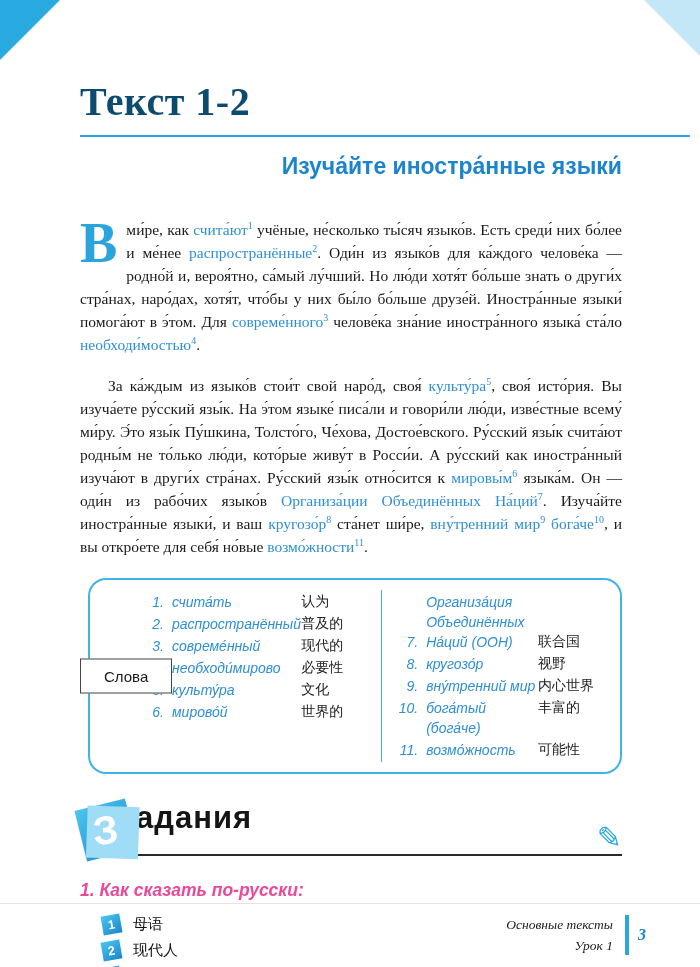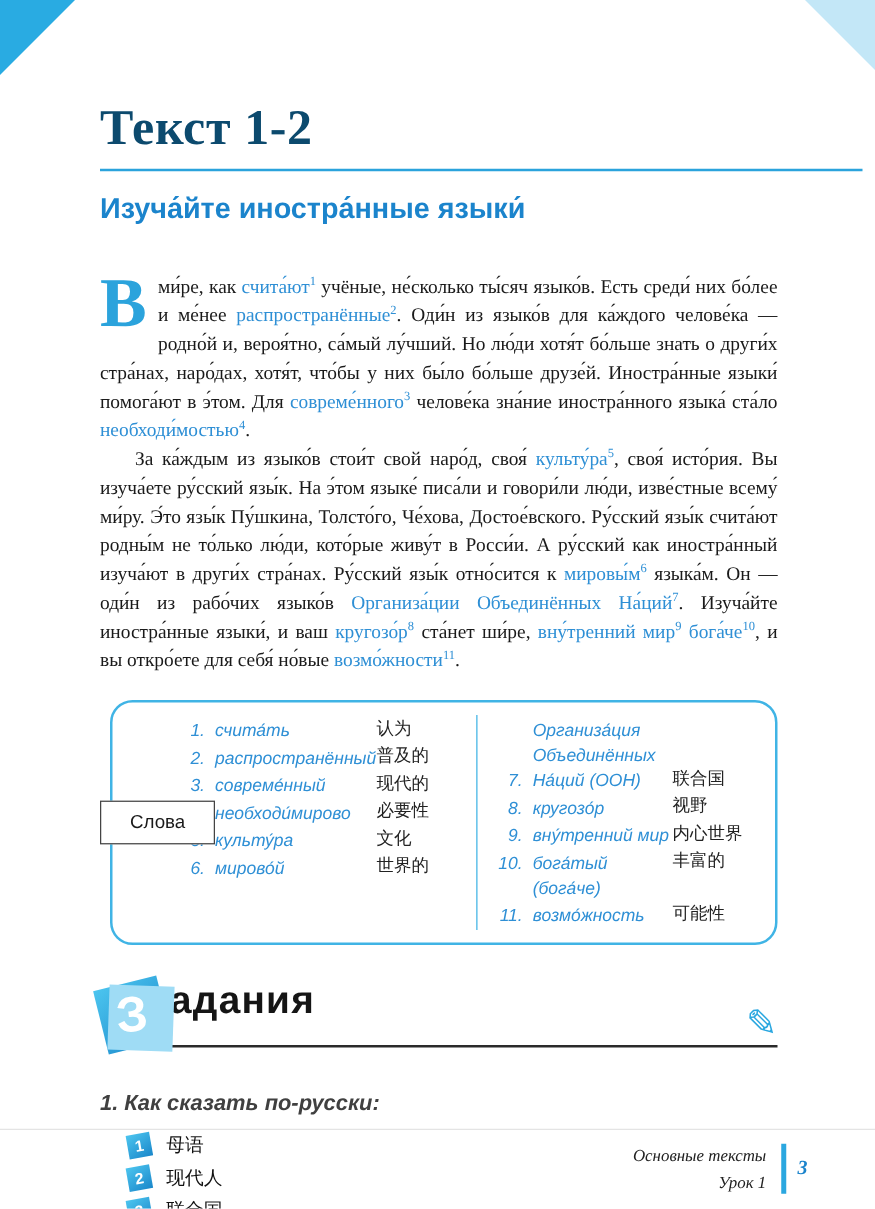--- a/index.html
+++ b/index.html
@@ -8,26 +8,26 @@
         font-family:"Liberation Serif","DejaVu Serif",serif;color:#1a1a1a}
   
   .tri-tl{position:absolute;top:0;left:0;width:60px;height:60px;background:#29abe2;
           clip-path:polygon(0 0,100% 0,0 100%)}
   .tri-tr{position:absolute;top:0;right:0;width:56px;height:56px;background:#c3e7f7;
           clip-path:polygon(0 0,100% 0,100% 100%)}
   .content{padding:78px 78px 0 80px}
   
   .page-title{font-size:40px;font-weight:bold;color:#0c4a6e;letter-spacing:.5px}
   .title-rule{border-bottom:2px solid #2ba3dc;margin:10px -68px 0 0}
-  .page-subtitle{text-align:left;margin-top:16px;font-family:"Liberation Sans","DejaVu Sans",sans-serif;
+  .page-subtitle{text-align:right;margin-top:16px;font-family:"Liberation Sans","DejaVu Sans",sans-serif;
                  font-weight:bold;font-size:23px;color:#1b84cc}
   
   .bodytext{margin-top:38px;font-size:15.5px;line-height:23px;text-align:justify}
   .dropcap{float:left;font-size:56px;line-height:44px;font-weight:bold;color:#2ba3dc;margin:3px 9px 0 0}
-  .para2{text-indent:28px;margin-top:0}
+  .para2{text-indent:28px;margin-top:18px}
   .term{color:#2e8fd5}
   sup{font-size:10px;line-height:0}
   
   .vocab{position:relative;margin:20px 0 0 8px}
   .vocab-box{border:2.5px solid #40b4e5;border-radius:18px;display:flex;padding:10px 12px 10px 48px;
              font-family:"Liberation Sans","DejaVu Sans",sans-serif;font-size:14px;background:#fff}
   .vcol{flex:1.08;min-width:0}
   .vcol.right{flex:1;border-left:1.5px solid #40b4e5;padding-left:10px;margin-left:10px}
   .vrow{display:flex;line-height:20px;margin:2px 0}
   .vrow.bottom-align{align-items:flex-end}
@@ -45,22 +45,22 @@
   .task-tile::before{content:"";position:absolute;inset:4px -6px -4px 6px;background:#9fdcf5;
              transform:rotate(16deg);z-index:-1}
   .task-initial{color:#fff;font-family:"Liberation Sans",sans-serif;font-weight:bold;font-size:40px;
              transform:rotate(8deg);line-height:1}
   .tasks-line{flex:1;display:flex;justify-content:space-between;align-items:flex-end;
              border-bottom:2.5px solid #2a2a2a;margin-left:4px}
   .tasks-rest{font-family:"Liberation Sans",sans-serif;font-weight:bold;font-size:31px;
              letter-spacing:1px;color:#151515;line-height:1;padding-bottom:21px}
   .pencil-icon{font-size:30px;color:#2aa7e0;line-height:1;padding-bottom:1px}
   
-  .question{margin-top:34px;font-family:"Liberation Sans",sans-serif;font-weight:bold;
-            font-style:italic;font-size:17.5px;color:#404040}
+  .question{margin-top:24px;font-family:"Liberation Sans",sans-serif;font-weight:bold;
+            font-style:italic;font-size:17.5px;color:#ec4899}
   .task-list{margin-top:14px}
   .task-item{display:flex;align-items:center;margin:7px 0 7px 22px;font-size:15px}
   .badge{width:19px;height:19px;background:linear-gradient(150deg,#4cc5ef,#1a87ca);
          transform:rotate(-10deg);color:#fff;font-family:"Liberation Sans",sans-serif;
          font-weight:bold;font-size:12.5px;display:flex;align-items:center;justify-content:center;
          margin-right:12px;flex:none}
   .task-item-text{font-family:"Liberation Sans","DejaVu Sans",sans-serif;color:#111}
   
   .footer{position:absolute;left:0;right:0;bottom:10px;border-top:1px solid #e4e4e4;
           padding:10px 54px 0 80px;display:flex;justify-content:flex-end;align-items:center;

